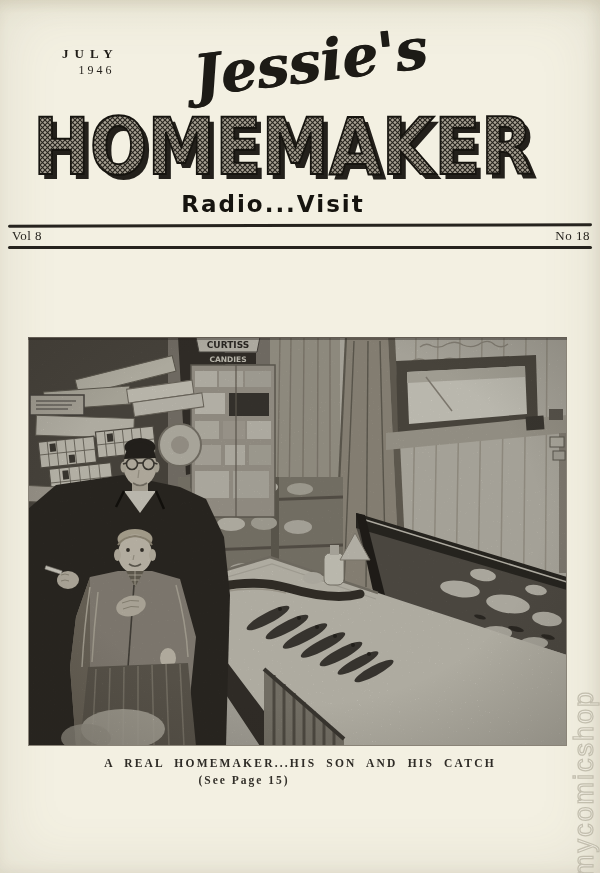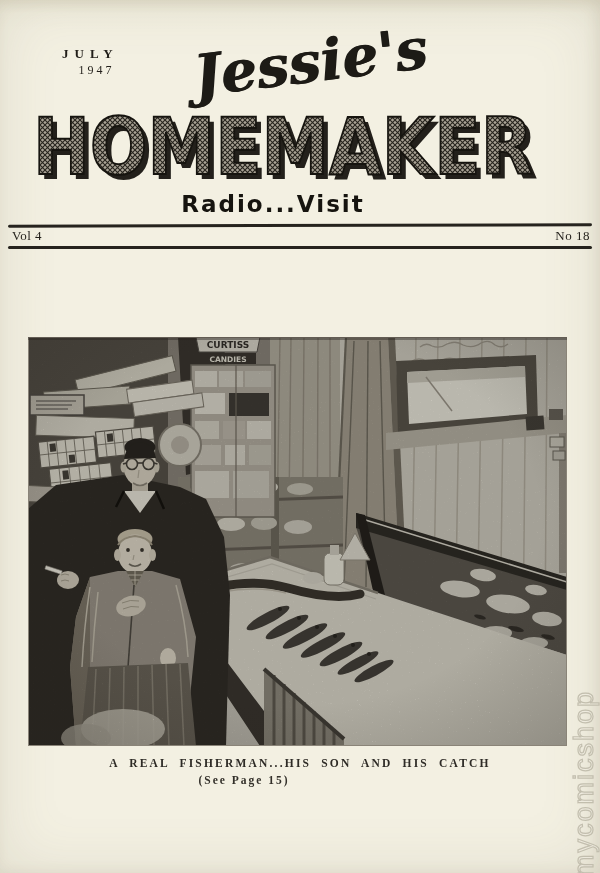--- a/index.html
+++ b/index.html
@@ -53,40 +53,40 @@
     z-index:5;
   }
 </style>
 </head>
 <body>
 
 <div id="page">
 
   <div class="abs date-block">
     <div class="date-month">JULY</div>
-    <div class="date-year">1947</div>
+    <div class="date-year">1946</div>
   </div>
 
   <div class="abs script-title">Jessie's</div>
 
   <svg class="abs" style="left:0;top:100px;" width="600" height="96" viewBox="0 0 600 96">
     <defs>
       <pattern id="hatch" patternUnits="userSpaceOnUse" width="5" height="5">
         <rect width="5" height="5" fill="#a8a294"></rect>
         <path d="M0 0 L5 5 M5 0 L0 5" stroke="#27241e" stroke-width="1.1"></path>
       </pattern>
     </defs>
     <text x="288" y="79" text-anchor="middle" font-family="DejaVu Sans, sans-serif" font-weight="bold" font-size="78" textLength="500" lengthAdjust="spacingAndGlyphs" fill="#23201b">HOMEMAKER</text>
     <text x="283" y="74" text-anchor="middle" font-family="DejaVu Sans, sans-serif" font-weight="bold" font-size="78" textLength="500" lengthAdjust="spacingAndGlyphs" fill="url(#hatch)" stroke="#16140f" stroke-width="2">HOMEMAKER</text>
   </svg>
 
   <div class="abs subtitle">Radio...Visit</div>
 
   <div class="abs rule rule1"></div>
-  <div class="abs volno vol">Vol 4</div>
+  <div class="abs volno vol">Vol 8</div>
   <div class="abs volno no">No 18</div>
   <div class="abs rule rule2"></div>
 
   <svg class="abs photo-frame" viewBox="0 0 539 409">
     <defs>
       <filter id="grain">
         <feTurbulence type="fractalNoise" baseFrequency="0.9" numOctaves="2" stitchTiles="stitch"></feTurbulence>
         <feColorMatrix type="matrix" values="0 0 0 0 0  0 0 0 0 0  0 0 0 0 0  0.9 0.9 0.9 0 0"></feColorMatrix>
       </filter>
       <radialGradient id="vig" cx="50%" cy="45%" r="75%">
@@ -390,18 +390,18 @@
       <ellipse cx="95" cy="392" rx="42" ry="20" fill="#ccc8ba" opacity="0.85"></ellipse>
       <ellipse cx="58" cy="401" rx="25" ry="14" fill="#b5b0a2" opacity="0.8"></ellipse>
     </g>
 
     <rect x="0" y="0" width="539" height="409" filter="url(#grain)" opacity="0.20"></rect>
     <rect x="0" y="0" width="539" height="409" fill="url(#vig)"></rect>
     <rect x="0.5" y="0.5" width="538" height="408" fill="none" stroke="#8a8478" stroke-width="1"></rect>
     <line x1="0" y1="1.5" x2="539" y2="1.5" stroke="rgba(40,36,30,0.4)" stroke-width="3"></line>
   </svg>
 
-  <div class="abs caption1">A REAL FISHERMAN...HIS SON AND HIS CATCH</div>
+  <div class="abs caption1">A REAL HOMEMAKER...HIS SON AND HIS CATCH</div>
   <div class="abs caption2">(See Page 15)</div>
 
   <div class="abs watermark">mycomicshop</div>
 
 </div>
 
 </body></html>

